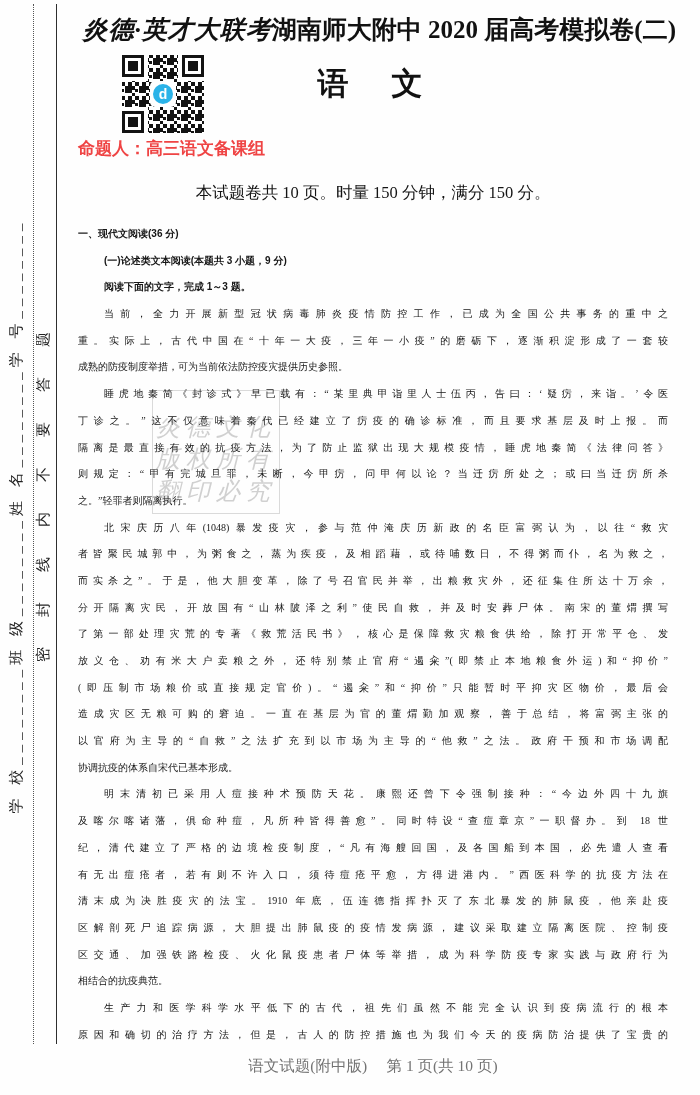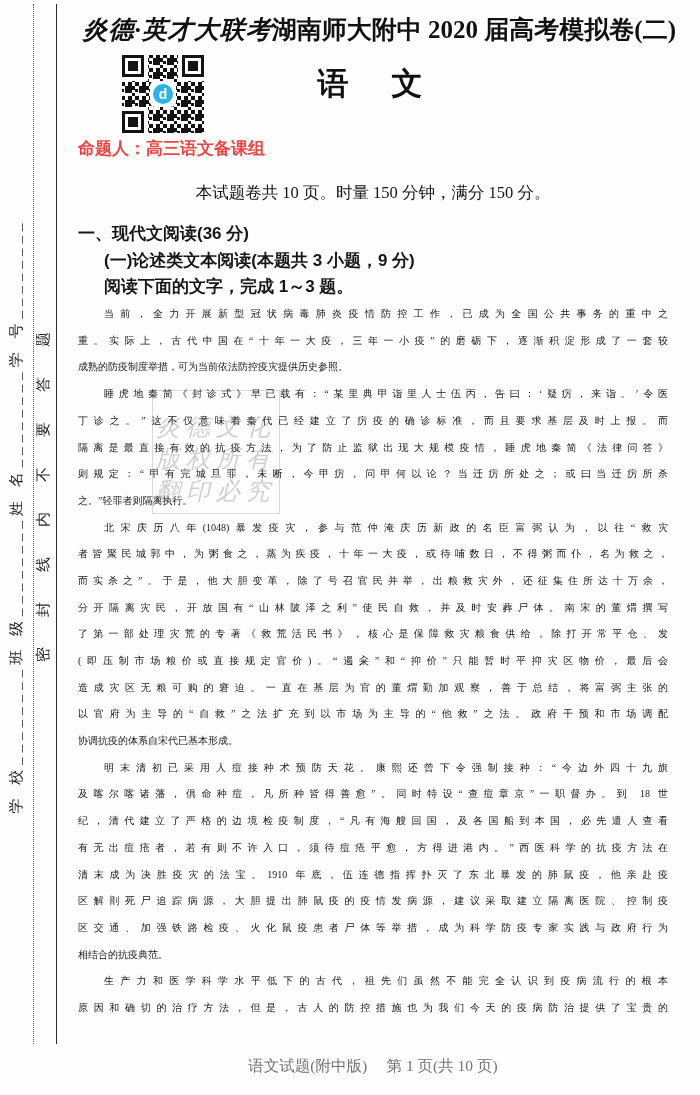--- a/index.html
+++ b/index.html
@@ -62,21 +62,21 @@
   .content { position:absolute; left:78px; top:221px; width:590px; z-index:1; }
   .cline {
     height:26.7px; line-height:26.7px; font-size:10px;
     text-align:justify; text-align-last:justify; color:#161616;
     overflow:hidden; white-space:nowrap;
   }
   .cline.endline { text-align-last:left; }
   .cline.ind { padding-left:26px; }
   .cline.hd {
     font-family:"Liberation Sans","DejaVu Sans",sans-serif;
-    font-weight:bold; font-size:17px; text-align-last:left;
+    font-weight:bold; font-size:10px; text-align-last:left;
   }
 
   .footer {
     position:absolute; left:78px; top:1056px; width:590px; text-align:center;
     font-size:15.5px; color:#737373; white-space:pre;
   }
 </style>
 </head>
 <body>
 
@@ -146,24 +146,25 @@
 
     <div class="cline ind">当前，全力开展新型冠状病毒肺炎疫情防控工作，已成为全国公共事务的重中之</div>
     <div class="cline">重。实际上，古代中国在“十年一大疫，三年一小疫”的磨砺下，逐渐积淀形成了一套较</div>
     <div class="cline endline">成熟的防疫制度举措，可为当前依法防控疫灾提供历史参照。</div>
     <div class="cline ind">睡虎地秦简《封诊式》早已载有：“某里典甲诣里人士伍丙，告曰：‘疑疠，来诣。’令医</div>
     <div class="cline">丁诊之。”这不仅意味着秦代已经建立了疠疫的确诊标准，而且要求基层及时上报。而</div>
     <div class="cline">隔离是最直接有效的抗疫方法，为了防止监狱出现大规模疫情，睡虎地秦简《法律问答》</div>
     <div class="cline">则规定：“甲有完城旦罪，未断，今甲疠，问甲何以论？当迁疠所处之；或曰当迁疠所杀</div>
     <div class="cline endline">之。”轻罪者则隔离执行。</div>
     <div class="cline ind">北宋庆历八年(1048)暴发疫灾，参与范仲淹庆历新政的名臣富弼认为，以往“救灾</div>
-    <div class="cline">者皆聚民城郭中，为粥食之，蒸为疾疫，十年一大疫，或待哺数日，不得粥而仆，名为救之，</div>
+    <div class="cline">者皆聚民城郭中，为粥食之，蒸为疾疫，及相蹈藉，或待哺数日，不得粥而仆，名为救之，</div>
     <div class="cline">而实杀之”。于是，他大胆变革，除了号召官民并举，出粮救灾外，还征集住所达十万余，</div>
     <div class="cline">分开隔离灾民，开放国有“山林陂泽之利”使民自救，并及时安葬尸体。南宋的董煟撰写</div>
     <div class="cline">了第一部处理灾荒的专著《救荒活民书》，核心是保障救灾粮食供给，除打开常平仓、发</div>
+    <div class="cline">放义仓、劝有米大户卖粮之外，还特别禁止官府“遏籴”(即禁止本地粮食外运)和“抑价”</div>
     <div class="cline">(即压制市场粮价或直接规定官价)。“遏籴”和“抑价”只能暂时平抑灾区物价，最后会</div>
     <div class="cline">造成灾区无粮可购的窘迫。一直在基层为官的董煟勤加观察，善于总结，将富弼主张的</div>
     <div class="cline">以官府为主导的“自救”之法扩充到以市场为主导的“他救”之法。政府干预和市场调配</div>
     <div class="cline endline">协调抗疫的体系自宋代已基本形成。</div>
     <div class="cline ind">明末清初已采用人痘接种术预防天花。康熙还曾下令强制接种：“今边外四十九旗</div>
     <div class="cline">及喀尔喀诸藩，俱命种痘，凡所种皆得善愈”。同时特设“查痘章京”一职督办。到 18 世</div>
     <div class="cline">纪，清代建立了严格的边境检疫制度，“凡有海艘回国，及各国船到本国，必先遣人查看</div>
     <div class="cline">有无出痘疮者，若有则不许入口，须待痘疮平愈，方得进港内。”西医科学的抗疫方法在</div>
     <div class="cline">清末成为决胜疫灾的法宝。1910 年底，伍连德指挥扑灭了东北暴发的肺鼠疫，他亲赴疫</div>
     <div class="cline">区解剖死尸追踪病源，大胆提出肺鼠疫的疫情发病源，建议采取建立隔离医院、控制疫</div>

